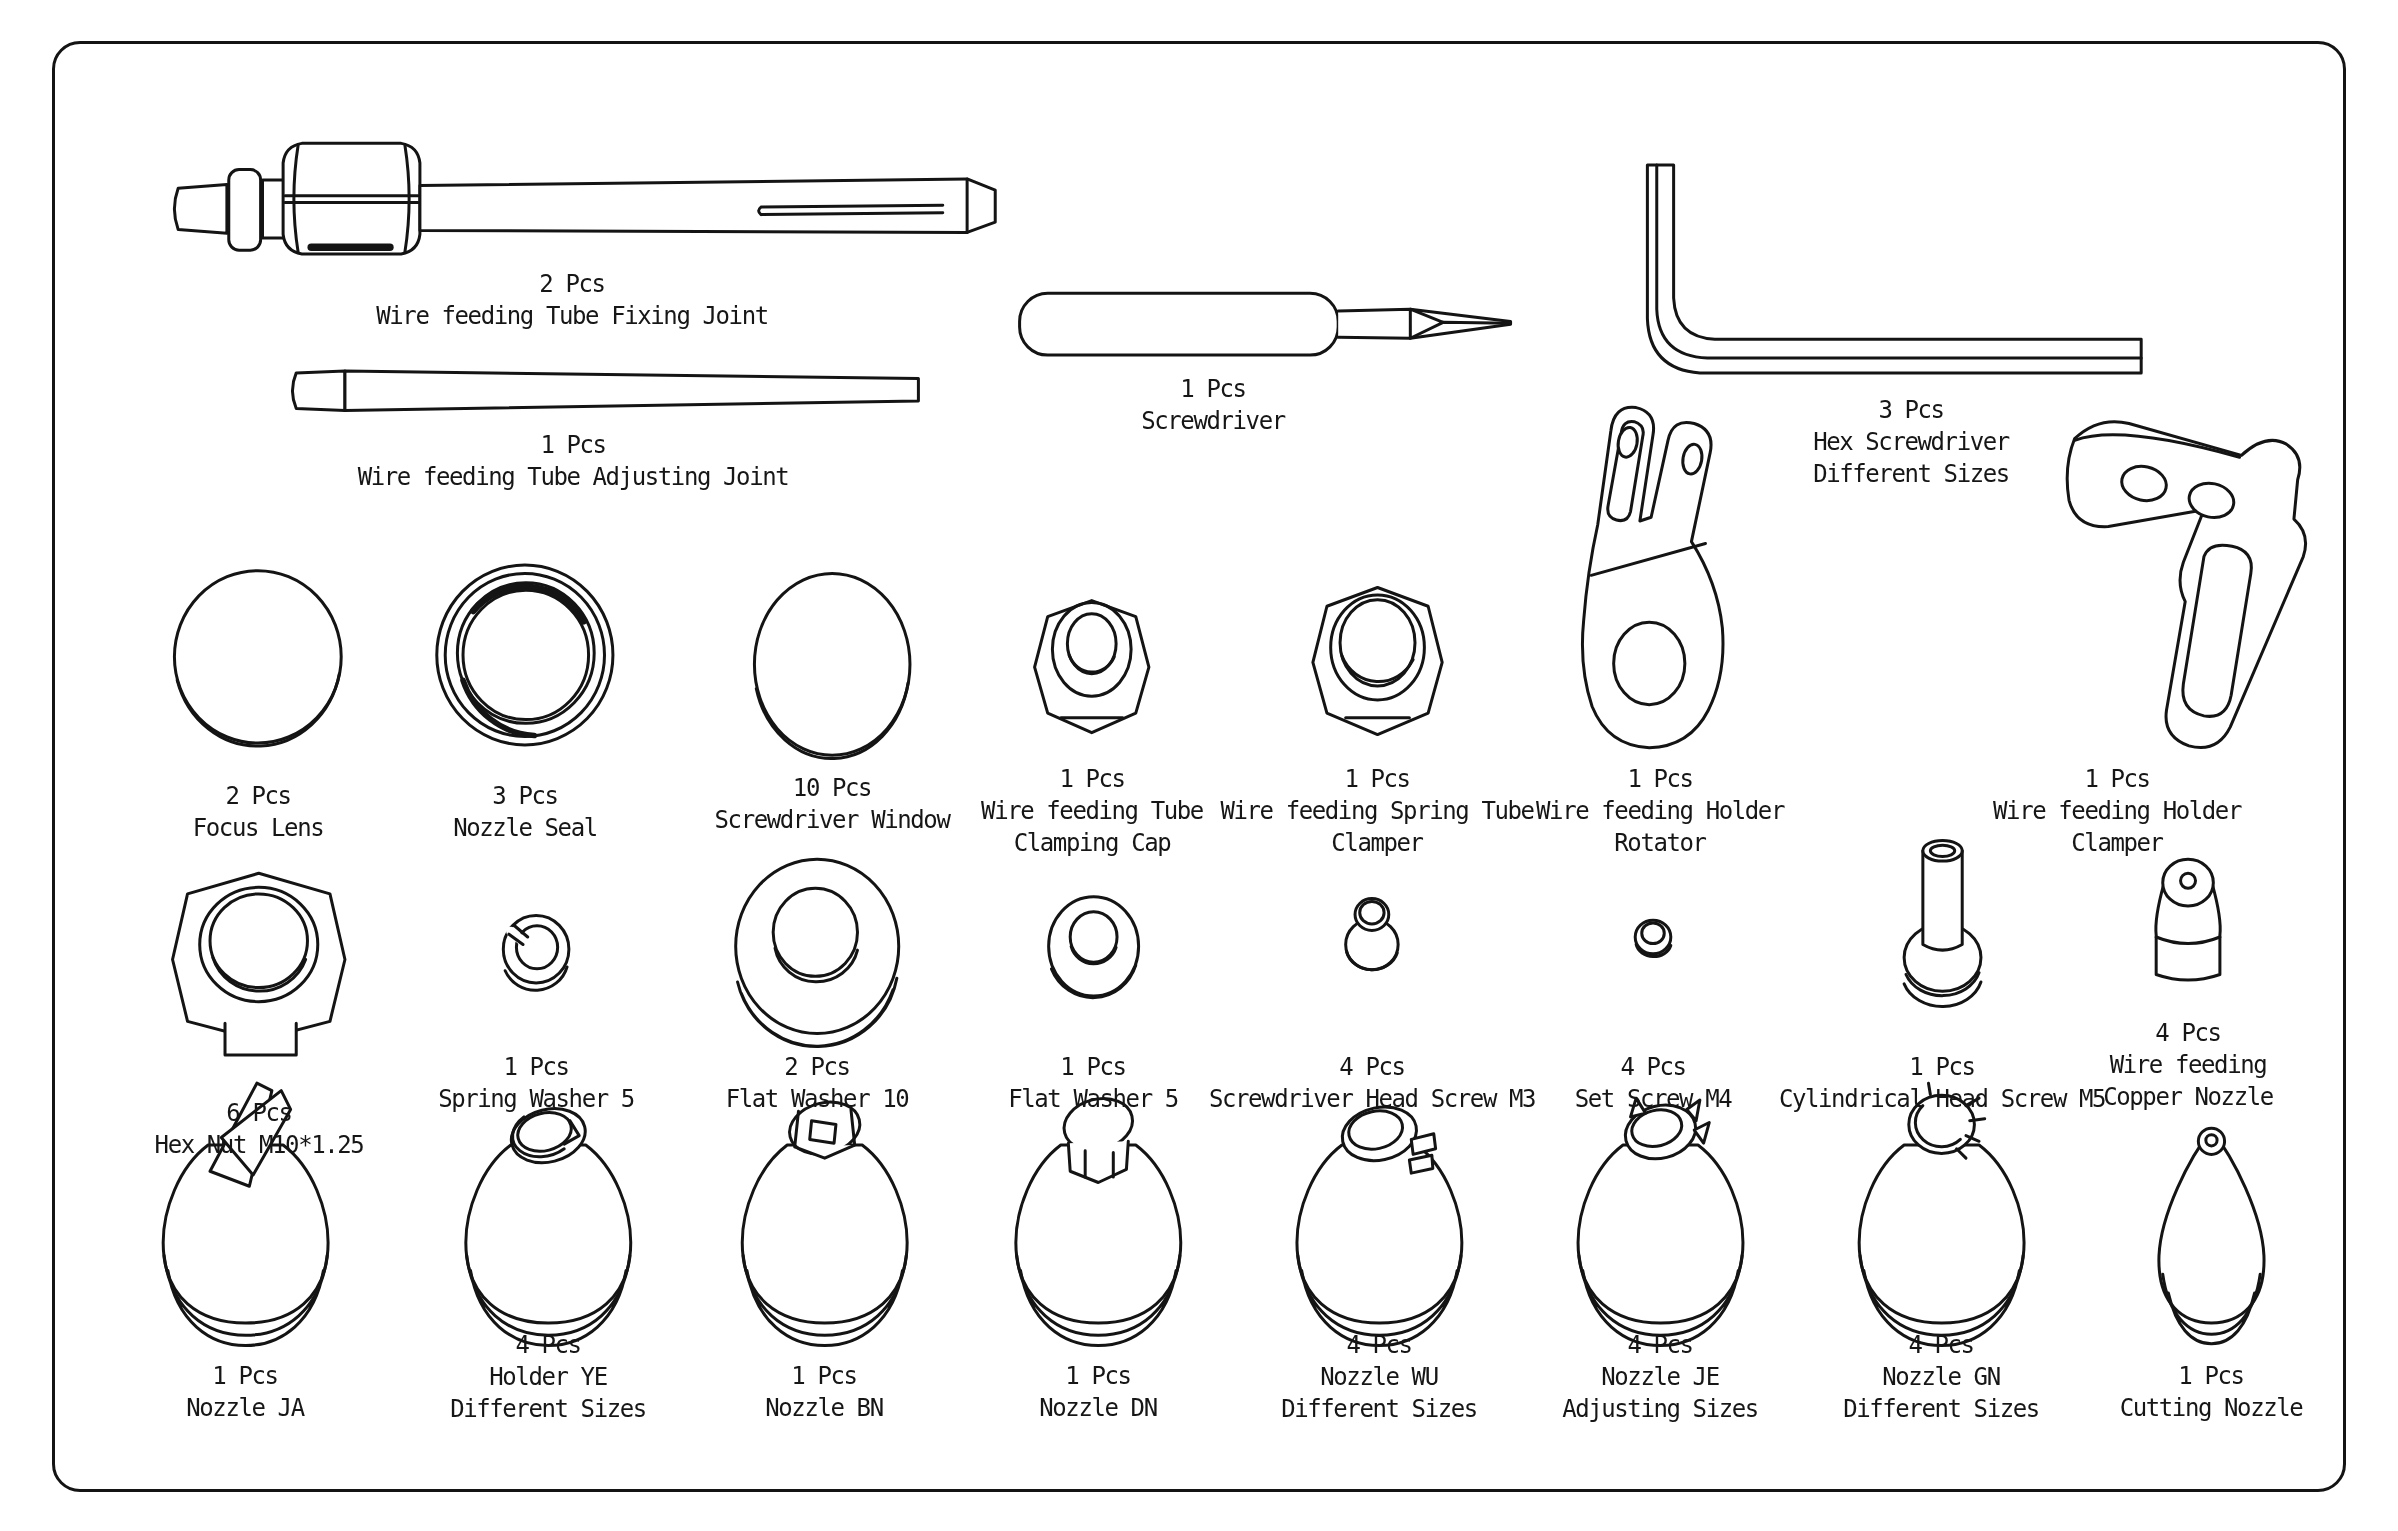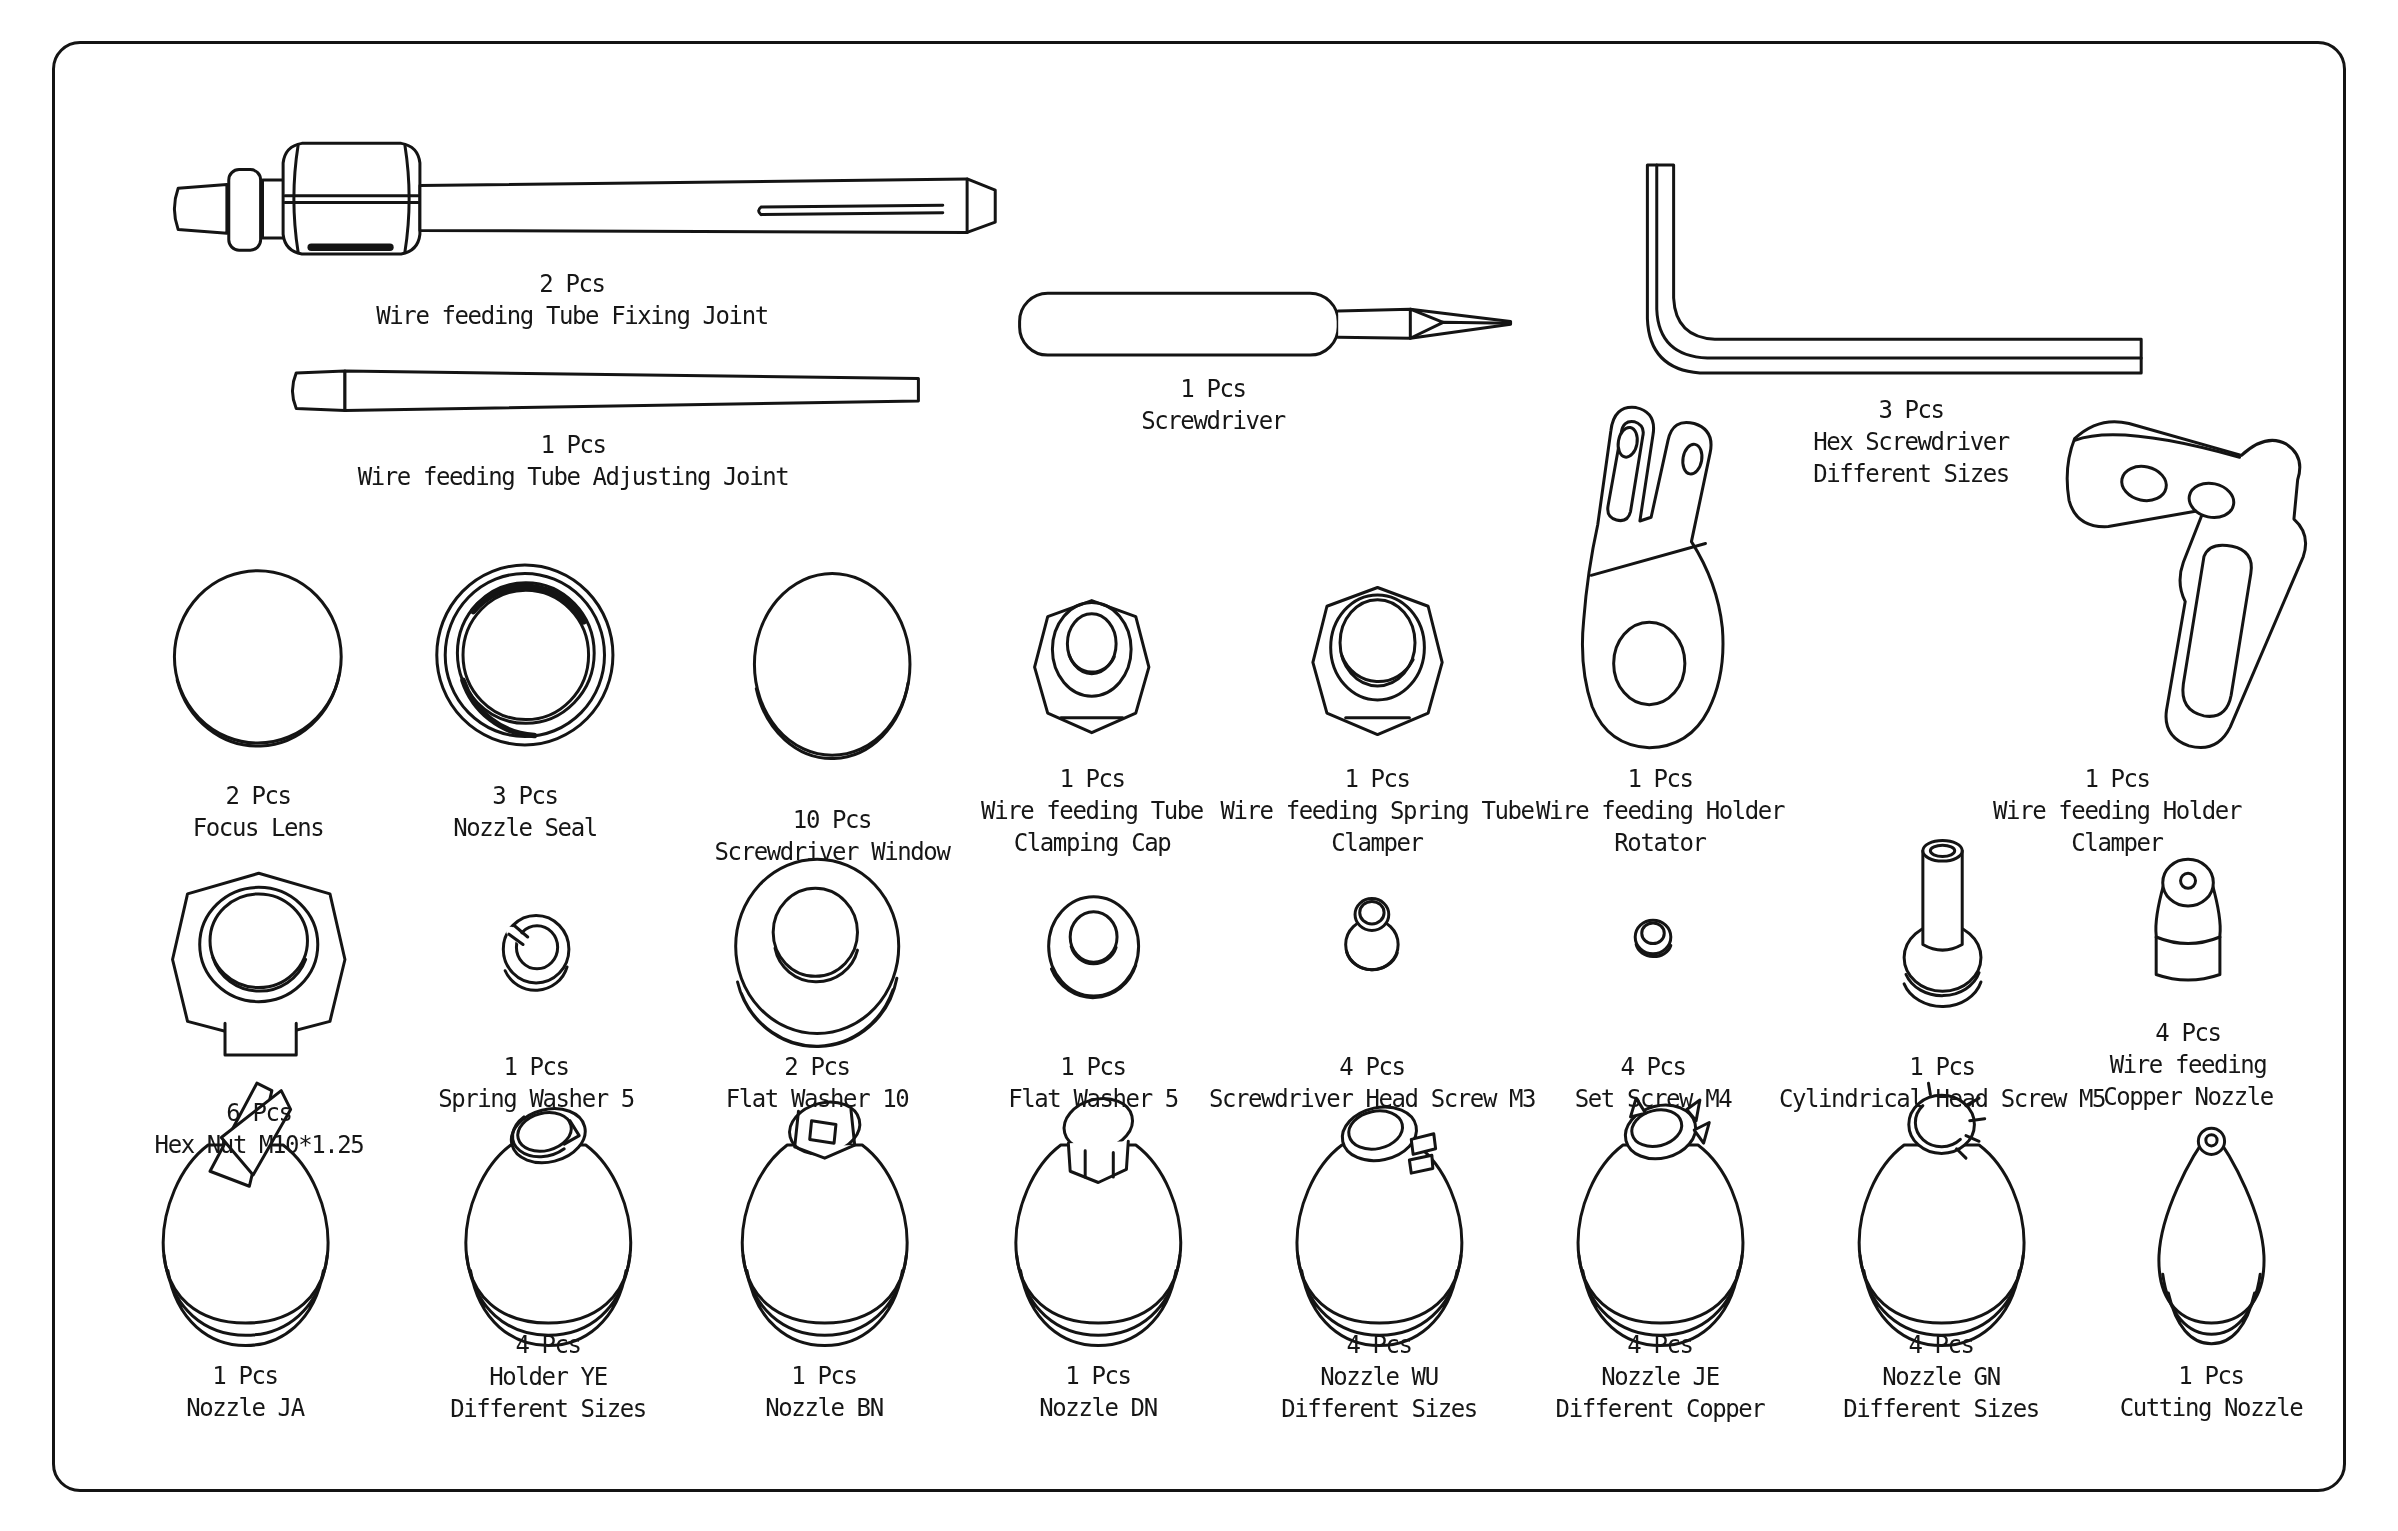--- a/index.html
+++ b/index.html
@@ -225,21 +225,21 @@
   </svg>
 
   <div class="label" style="left:572px;top:268px"><div class="qty">2 Pcs</div><div class="nm">Wire feeding Tube Fixing Joint</div></div>
   <div class="label" style="left:573px;top:429px"><div class="qty">1 Pcs</div><div class="nm">Wire feeding Tube Adjusting Joint</div></div>
   <div class="label" style="left:1213px;top:373px"><div class="qty">1 Pcs</div><div class="nm">Screwdriver</div></div>
   <div class="label" style="left:1911px;top:394px"><div class="qty">3 Pcs</div><div class="nm">Hex Screwdriver
 Different Sizes</div></div>
 
   <div class="label" style="left:258px;top:780px"><div class="qty">2 Pcs</div><div class="nm">Focus Lens</div></div>
   <div class="label" style="left:525px;top:780px"><div class="qty">3 Pcs</div><div class="nm">Nozzle Seal</div></div>
-  <div class="label" style="left:832px;top:804px"><div class="qty">10 Pcs</div><div class="nm">Screwdriver Window</div></div>
+  <div class="label" style="left:832px;top:772px"><div class="qty">10 Pcs</div><div class="nm">Screwdriver Window</div></div>
   <div class="label" style="left:1092px;top:763px"><div class="qty">1 Pcs</div><div class="nm">Wire feeding Tube
 Clamping Cap</div></div>
   <div class="label" style="left:1377px;top:763px"><div class="qty">1 Pcs</div><div class="nm">Wire feeding Spring Tube
 Clamper</div></div>
   <div class="label" style="left:1660px;top:763px"><div class="qty">1 Pcs</div><div class="nm">Wire feeding Holder
 Rotator</div></div>
   <div class="label" style="left:2117px;top:763px"><div class="qty">1 Pcs</div><div class="nm">Wire feeding Holder
 Clamper</div></div>
 
   <div class="label" style="left:259px;top:1097px"><div class="qty">6 Pcs</div><div class="nm">Hex Nut M10*1.25</div></div>
@@ -253,18 +253,18 @@
 Copper Nozzle</div></div>
 
   <div class="label" style="left:245px;top:1360px"><div class="qty">1 Pcs</div><div class="nm">Nozzle JA</div></div>
   <div class="label" style="left:548px;top:1329px"><div class="qty">4 Pcs</div><div class="nm">Holder YE
 Different Sizes</div></div>
   <div class="label" style="left:824px;top:1360px"><div class="qty">1 Pcs</div><div class="nm">Nozzle BN</div></div>
   <div class="label" style="left:1098px;top:1360px"><div class="qty">1 Pcs</div><div class="nm">Nozzle DN</div></div>
   <div class="label" style="left:1379px;top:1329px"><div class="qty">4 Pcs</div><div class="nm">Nozzle WU
 Different Sizes</div></div>
   <div class="label" style="left:1660px;top:1329px"><div class="qty">4 Pcs</div><div class="nm">Nozzle JE
-Different Copper</div></div>
+Adjusting Sizes</div></div>
   <div class="label" style="left:1941px;top:1329px"><div class="qty">4 Pcs</div><div class="nm">Nozzle GN
 Different Sizes</div></div>
   <div class="label" style="left:2211px;top:1360px"><div class="qty">1 Pcs</div><div class="nm">Cutting Nozzle</div></div>
 </div>
 
 
 </body></html>

